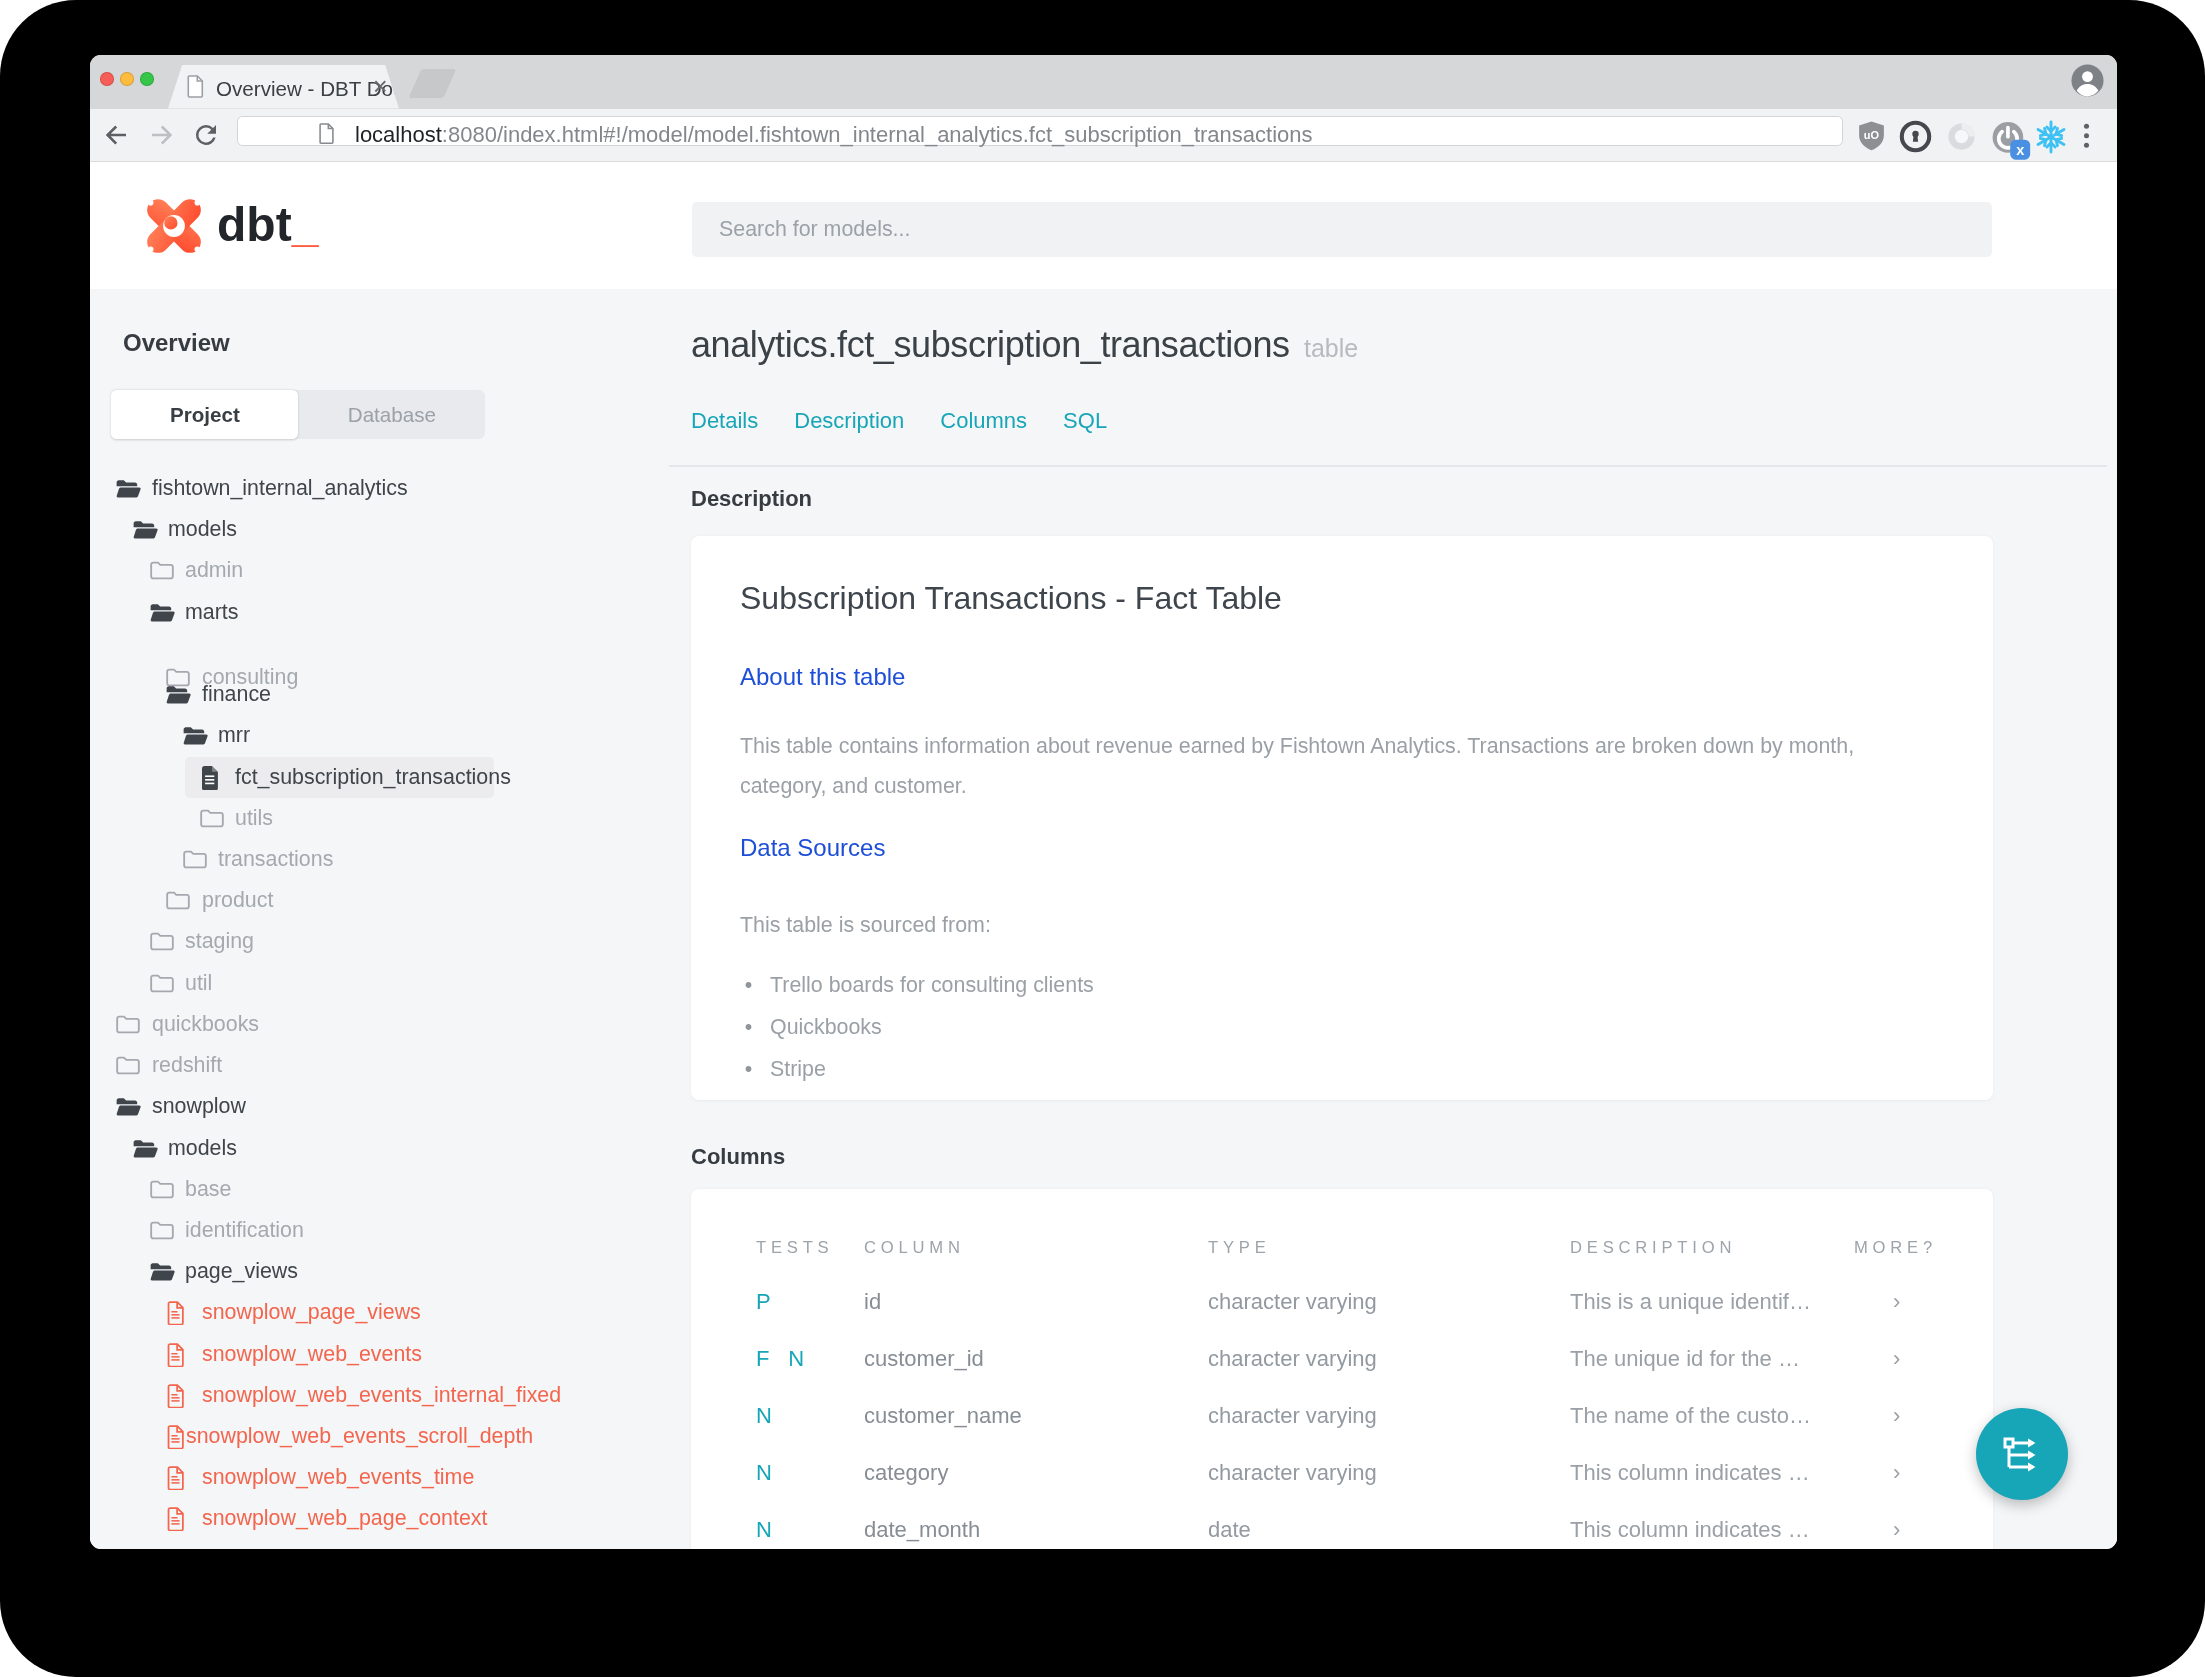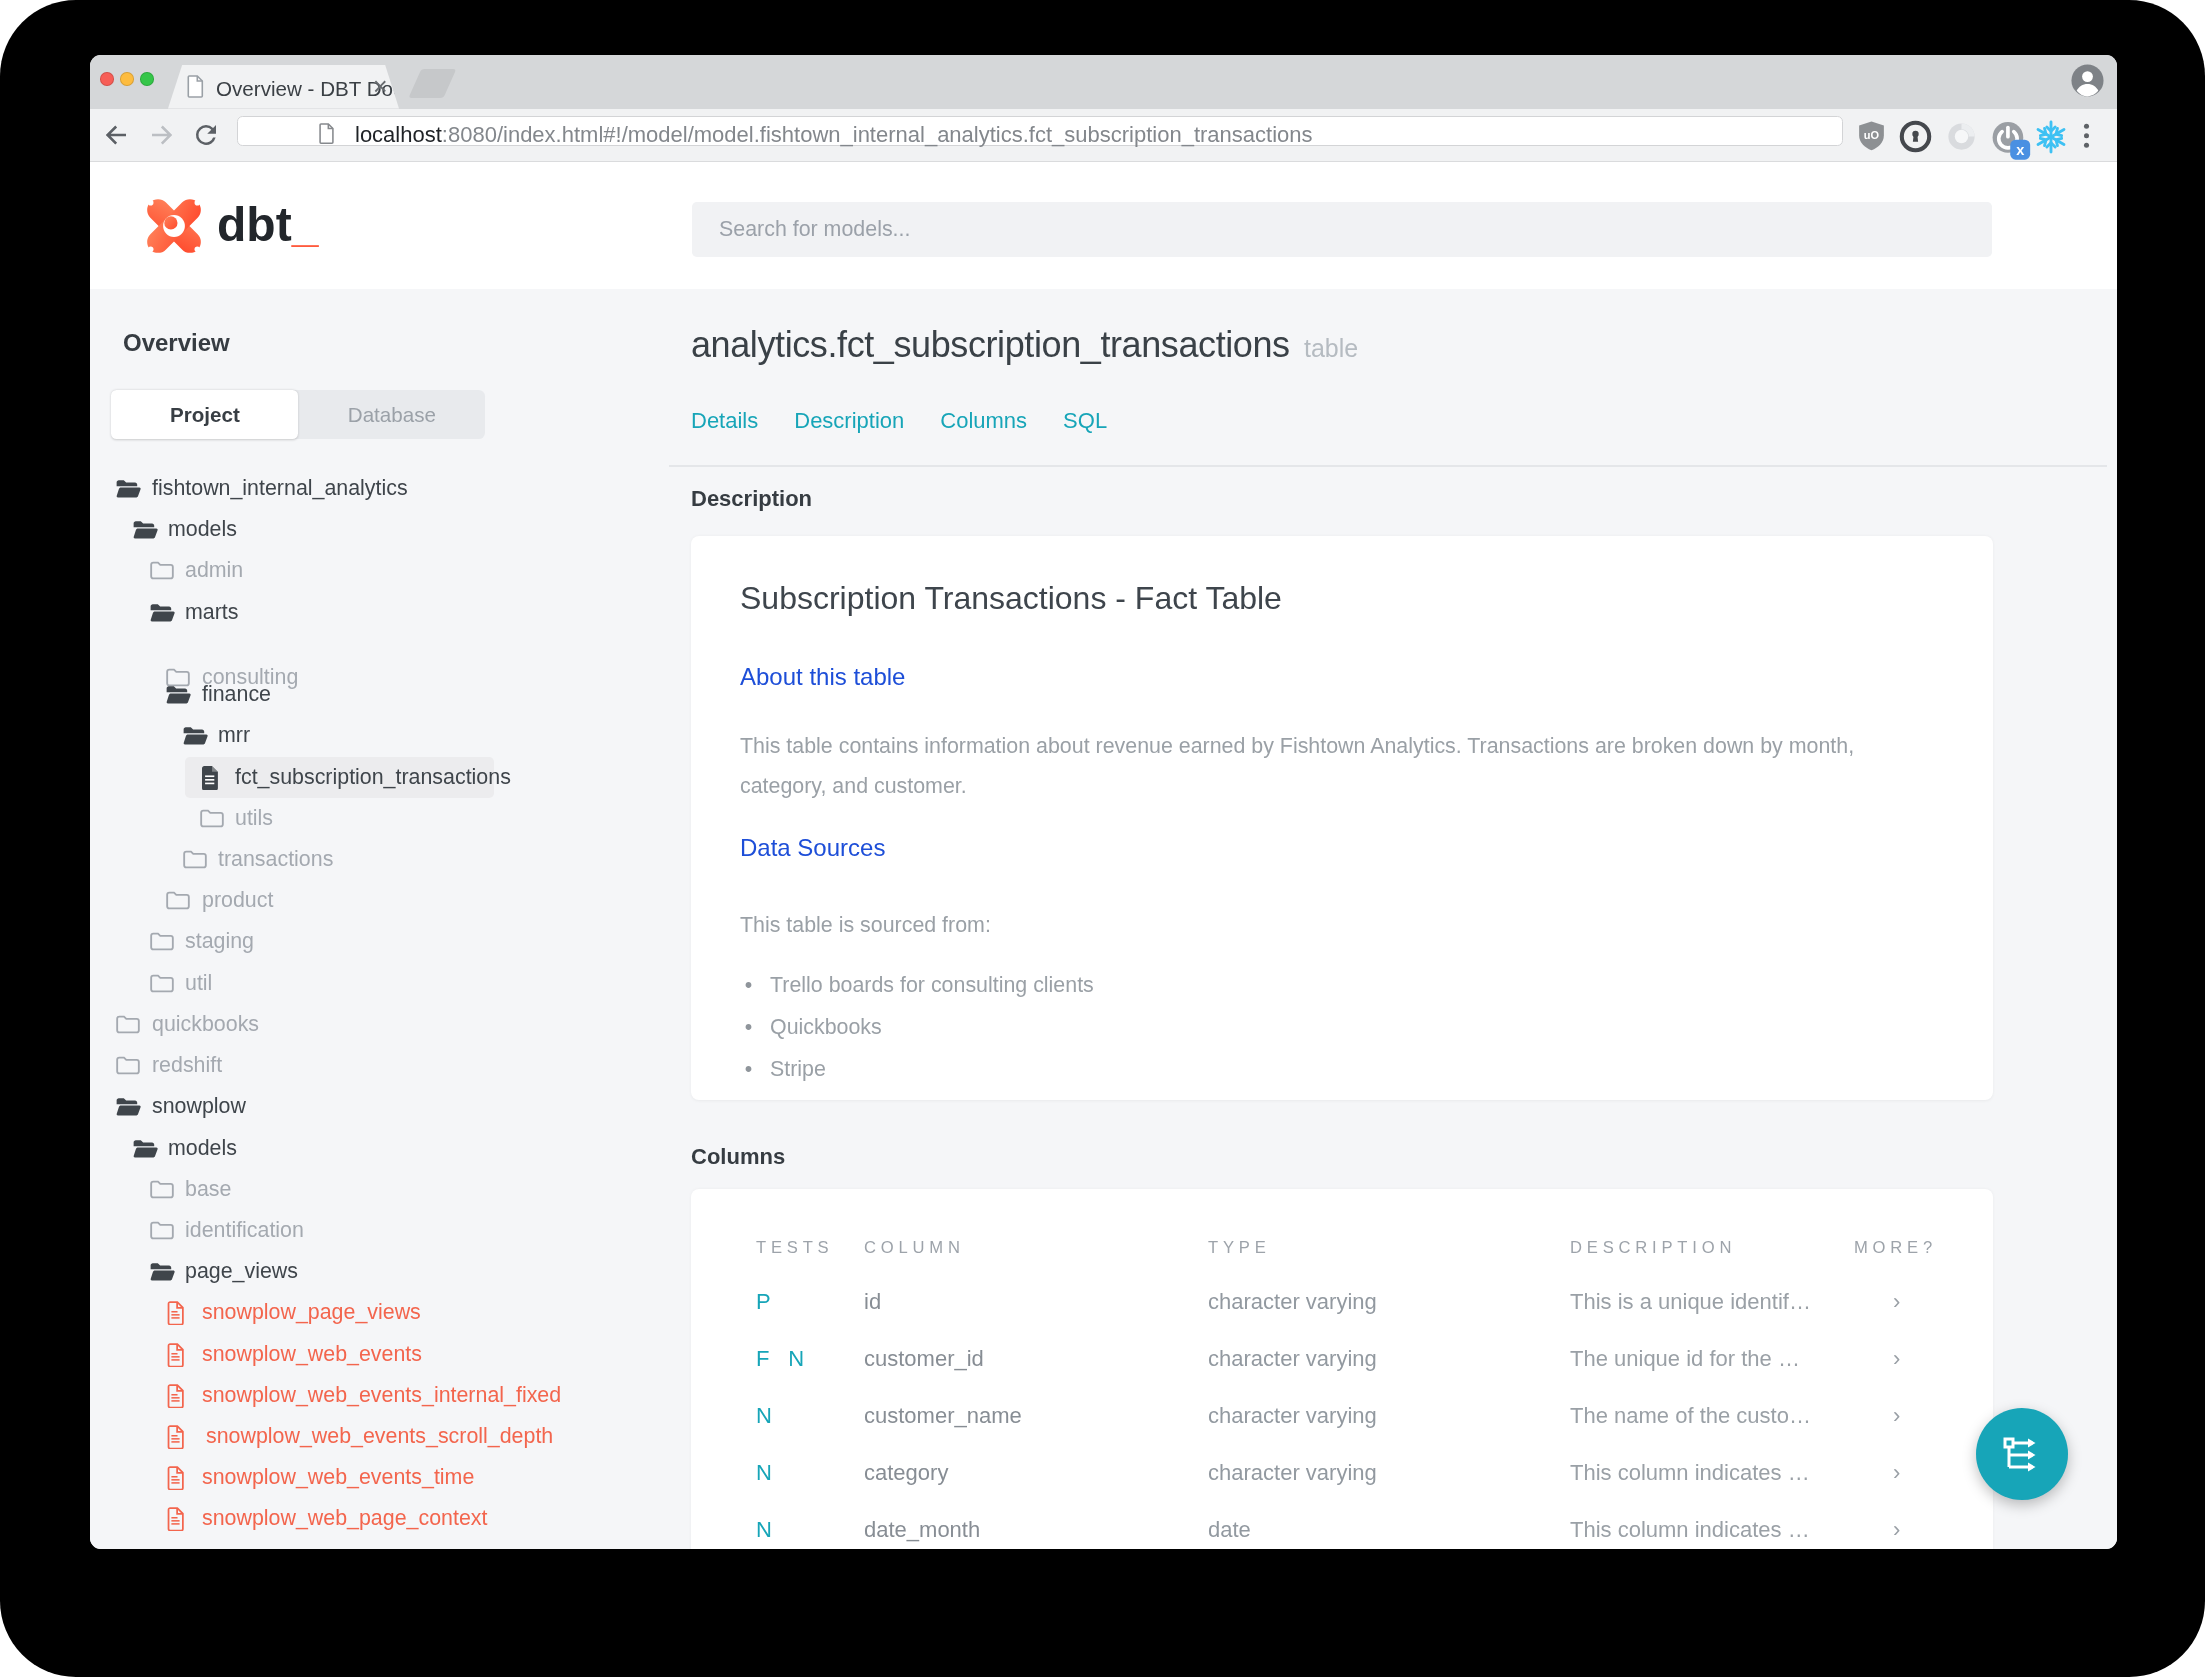--- a/index.html
+++ b/index.html
@@ -422,21 +422,21 @@
           <div class="trow" style="top: 948px;">
             <span class="ticon" style="left: 75px;"><svg width="21.4" height="24.6" viewBox="0 0 20 24">
                 <path fill="none" stroke="#f3654d" stroke-width="1.7" d="M3 2.6C3 1.7 3.7 1 4.6 1h7L17 6.4v15c0 .9-.7 1.6-1.6 1.6H4.6c-.9 0-1.6-.7-1.6-1.6z"></path>
                 <path fill="none" stroke="#f3654d" stroke-width="1.7" d="M11.4 1v5.6H17"></path>
                 <g stroke="#f3654d" stroke-width="1.5">
                   <path d="M5.8 10.5h6"></path>
                   <path d="M5.8 13.5h8"></path>
                   <path d="M5.8 16.5h8"></path>
                 </g>
               </svg></span>
-            <span class="tlabel c-error" style="left: 116px;">snowplow_web_events_scroll_depth</span>
+            <span class="tlabel c-error" style="left: 96px;">snowplow_web_events_scroll_depth</span>
           </div>
           <div class="trow" style="top: 989px;">
             <span class="ticon" style="left: 75px;"><svg width="21.4" height="24.6" viewBox="0 0 20 24">
                 <path fill="none" stroke="#f3654d" stroke-width="1.7" d="M3 2.6C3 1.7 3.7 1 4.6 1h7L17 6.4v15c0 .9-.7 1.6-1.6 1.6H4.6c-.9 0-1.6-.7-1.6-1.6z"></path>
                 <path fill="none" stroke="#f3654d" stroke-width="1.7" d="M11.4 1v5.6H17"></path>
                 <g stroke="#f3654d" stroke-width="1.5">
                   <path d="M5.8 10.5h6"></path>
                   <path d="M5.8 13.5h8"></path>
                   <path d="M5.8 16.5h8"></path>
                 </g>

